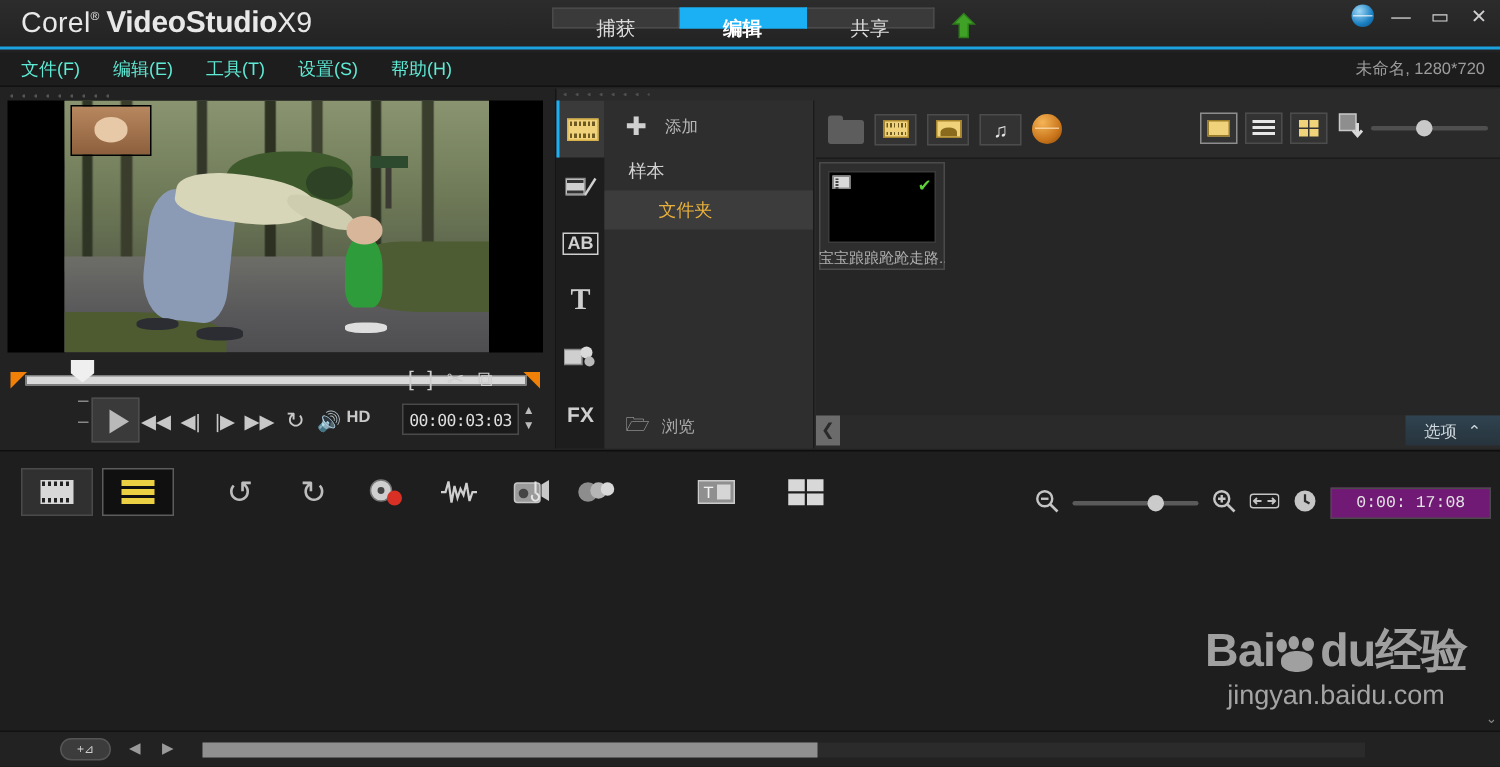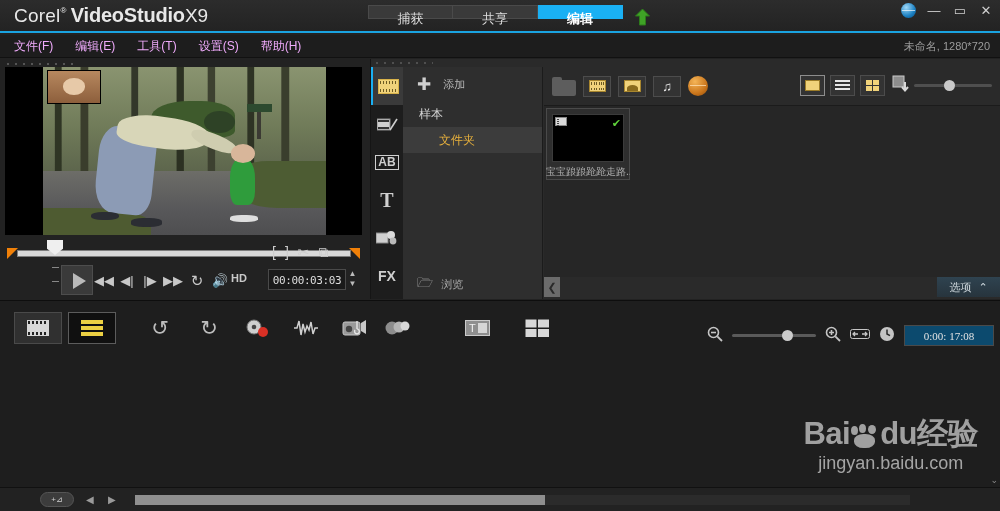--- a/index.html
+++ b/index.html
@@ -39,21 +39,21 @@
            background: radial-gradient(circle at 35% 30%, #9fd8f7, #1a7fc1 60%, #0c4d80); position: relative; }
   .globe:after { content:""; position:absolute; left:1px; right:1px; top:6.5px; height:1.5px; background: rgba(255,255,255,.65); }
   .wbtn { color: #cfcfcf; font-size: 13px; width: 16px; text-align: center; line-height: 14px; }
 
   
   .menubar {
     position: absolute; left: 0; top: 35px; width: 1000px; height: 23px;
     background: #1d1d1d; border-bottom: 1px solid #111;
   }
   .menus { display: flex; padding-left: 14px; }
-  .menu { font-size: 12px; color: #f0abfc; margin-right: 22px; line-height: 23px; white-space: nowrap; }
+  .menu { font-size: 12px; color: #5eead4; margin-right: 22px; line-height: 23px; white-space: nowrap; }
   .projname { position: absolute; right: 10px; top: 0; line-height: 23px; font-size: 11px; color: #9c9c9c; }
 
   
   .preview-panel { position: absolute; left: 0; top: 59px; width: 368px; height: 240px; background: #222; }
   .dragdots { position: absolute; left: 4px; top: 2px; height: 6px; width: 70px;
               background-image: radial-gradient(#555 1px, transparent 1px); background-size: 8px 6px; }
   .video-wrap { position: absolute; left: 5px; top: 8px; width: 357px; height: 168px; background: #000; overflow: hidden; }
   .vid { position: absolute; left: 38px; top: 0; width: 283px; height: 168px; overflow: hidden;
          background: linear-gradient(#7f8f6f 0%, #5d6a4e 22%, #4a4a46 26%, #6b6b66 48%, #5e5e5a 100%); }
   .trees { position: absolute; left: 0; top: 0; width: 100%; height: 68%;
@@ -196,22 +196,22 @@
   .tl-ic i:nth-child(1) { top: 0; }
   .tl-ic i:nth-child(2) { top: 6px; }
   .tl-ic i:nth-child(3) { top: 12px; }
   .tbtn2 { position: absolute; top: 0; width: 34px; height: 32px; display: flex; align-items: center; justify-content: center;
            color: #bdbdbd; font-size: 17px; }
 
   .zoomctl { position: absolute; right: 6px; top: 13px; display: flex; align-items: center; gap: 9px; }
   .zbtn { color: #c5c5c5; font-size: 15px; }
   .ztrack { width: 84px; height: 3px; background: #5a5a5a; border-radius: 2px; position: relative; }
   .zknob { position: absolute; left: 50px; top: -4px; width: 11px; height: 11px; border-radius: 50%; background: #cbcbcb; }
-  .totaltc { width: 90px; height: 21px; background: #0c4a6e; border: 1px solid #4a4a4a; color: #e3e3e3;
-             font-family: Liberation Serif, serif; font-size: 11px; text-align: center; line-height: 21px; }
+  .totaltc { width: 107px; height: 21px; background: #701a75; border: 1px solid #4a4a4a; color: #e3e3e3;
+             font-family: Liberation Mono, monospace; font-size: 11px; text-align: center; line-height: 21px; }
 
   .watermark { position: absolute; right: 22px; top: 112px; text-align: center; pointer-events: none; }
   .wm1 { font-size: 31px; font-weight: bold; color: #bdbdbd; letter-spacing: -.5px; white-space: nowrap; opacity: .82; }
   .wm2 { font-size: 18px; color: #c6c6c6; opacity: .8; margin-top: -2px; }
   .paw { display: inline-block; width: 30px; height: 26px; position: relative; vertical-align: -6px; }
   .paw i { position: absolute; background: #bdbdbd; border-radius: 50%; }
   .paw i:nth-child(1) { left: 1px; top: 2px; width: 7px; height: 9px; }
   .paw i:nth-child(2) { left: 9px; top: 0; width: 7px; height: 9px; }
   .paw i:nth-child(3) { left: 18px; top: 1px; width: 8px; height: 9px; }
   .paw i:nth-child(4) { left: 4px; top: 10px; width: 21px; height: 14px; border-radius: 45%; }
@@ -230,22 +230,22 @@
 <div class="app">
 
   <div class="titlebar">
     <div class="brand">
       <span class="c1">Corel</span><span class="sup">®</span>
       <span class="c2">VideoStudio</span><span class="c3">X9</span>
     </div>
 
     <div class="tabs">
       <div class="tab">捕获</div>
+      <div class="tab active">编辑</div>
       <div class="tab">共享</div>
-      <div class="tab active">编辑</div>
       <div class="upload-arrow">
         <svg width="17" height="19" viewBox="0 0 17 19">
             <path d="M8.5 1 L15.5 8 L11.5 8 L11.5 17 L5.5 17 L5.5 8 L1.5 8 Z" fill="#3fa226" stroke="#2d7a1b"></path>
           </svg>
       </div>
     </div>
 
     <div class="wincontrols">
       <div class="globe"></div>
       <div class="wbtn">—</div>

